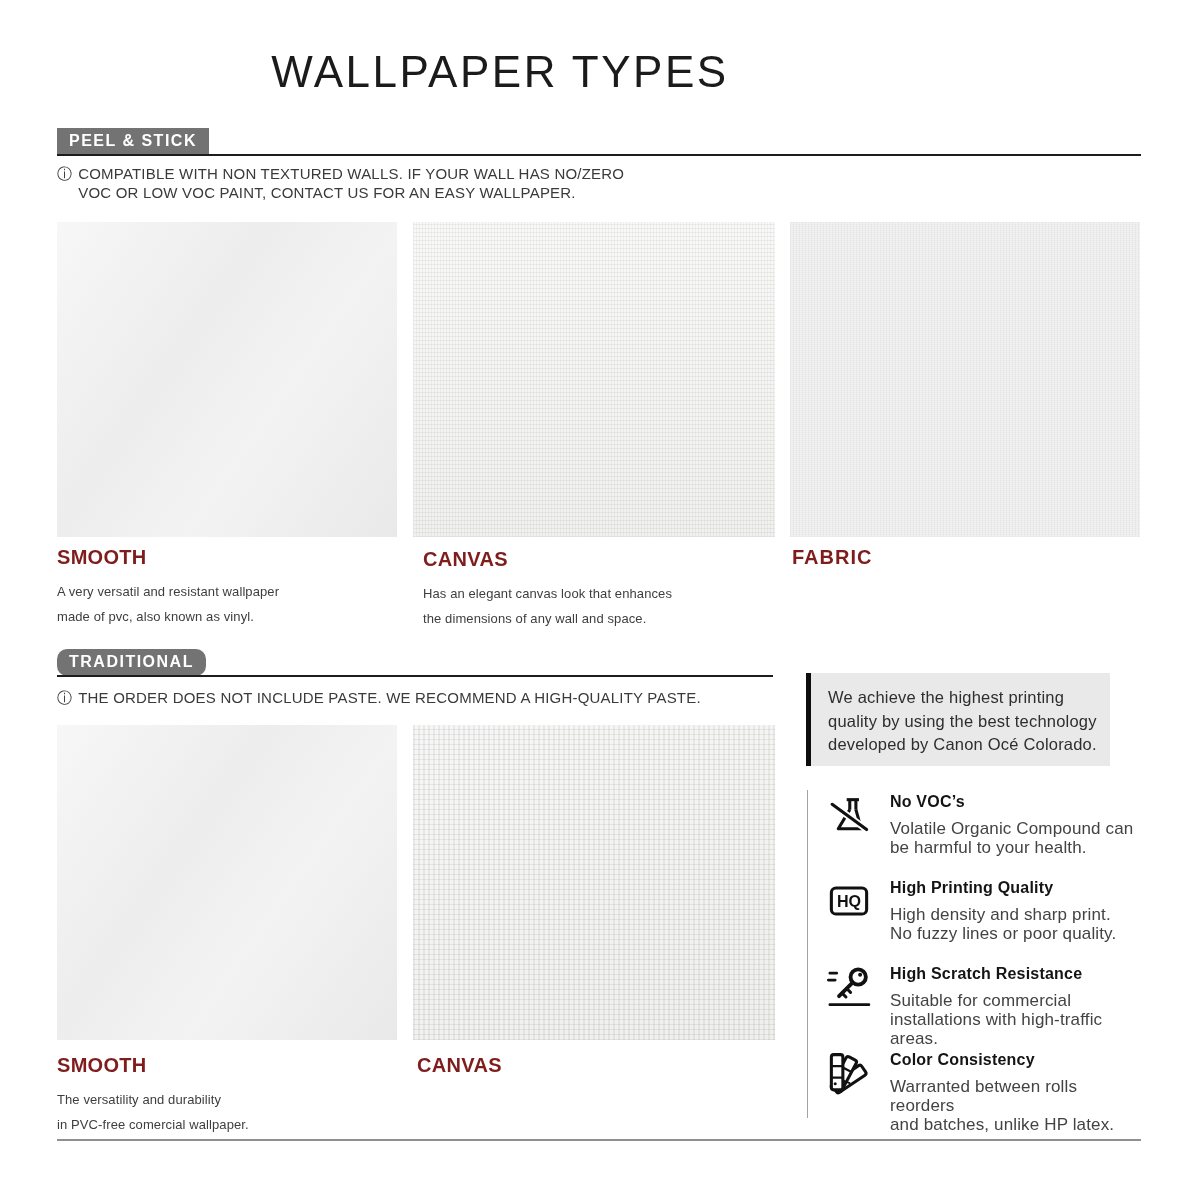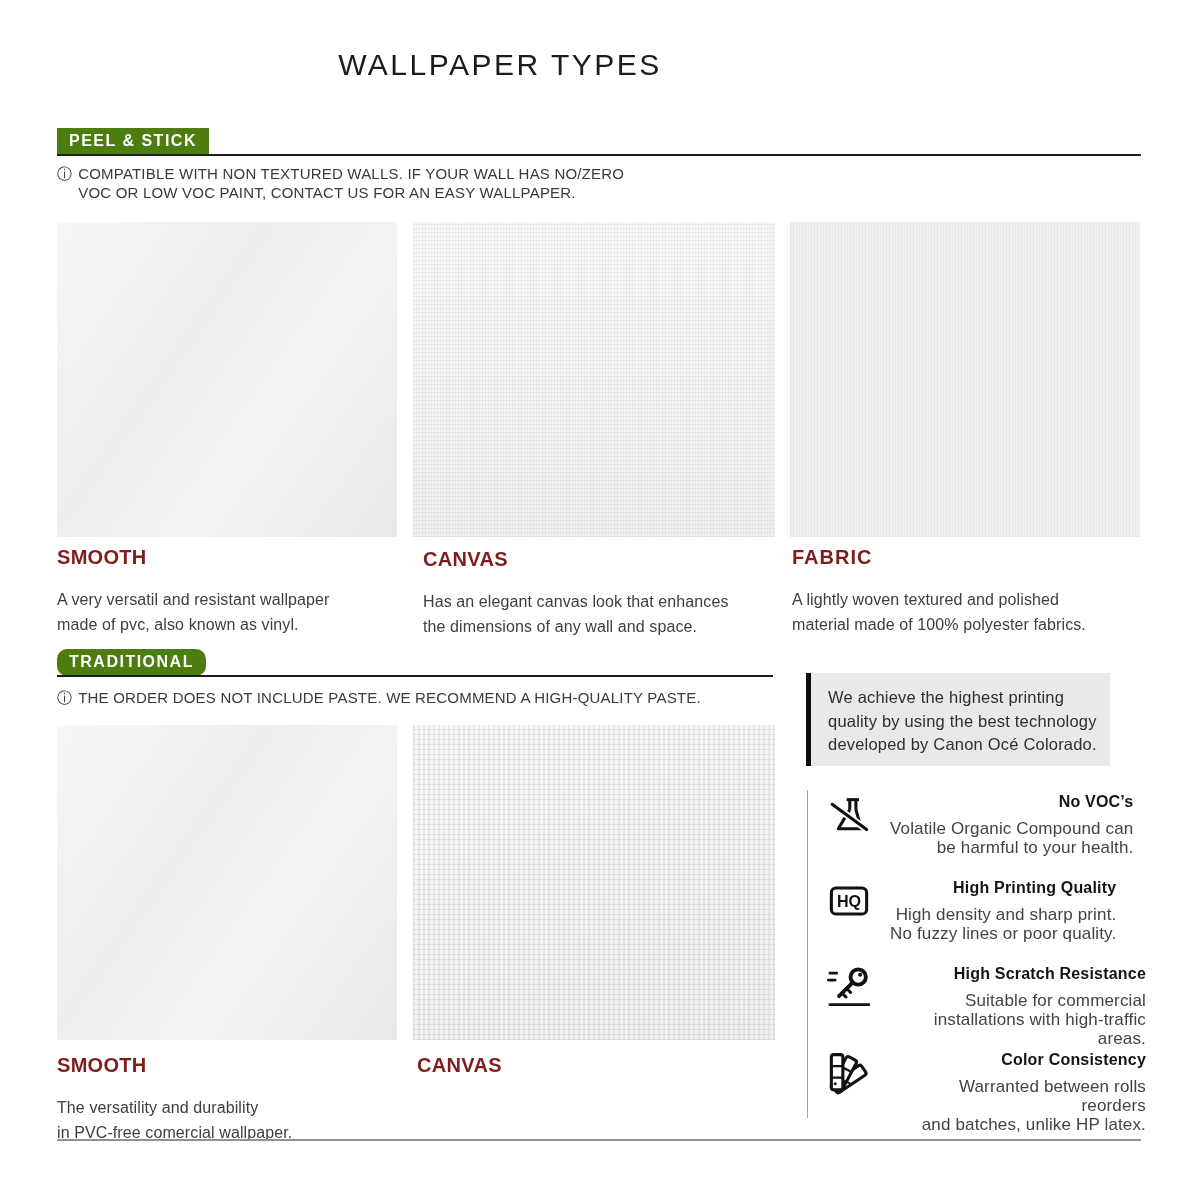--- a/index.html
+++ b/index.html
@@ -3,24 +3,24 @@
 <meta charset="utf-8">
 <style>
   html,body{margin:0;padding:0;background:#ffffff;}
   #canvas{
     position:relative;width:1200px;height:1200px;background:#ffffff;overflow:hidden;
     font-family:"Liberation Sans", sans-serif;color:#1d1d1d;
   }
   
   .page-title{
     position:absolute;left:0;top:50px;width:1000px;text-align:center;
-    font-size:30px;font-weight:500;letter-spacing:2.5px;color:#1b1b1b;line-height:1;
+    font-size:44px;font-weight:500;letter-spacing:2.5px;color:#1b1b1b;line-height:1;
   }
   .badge{
-    position:absolute;left:57px;background:#4d7c0f;color:#ffffff;
+    position:absolute;left:57px;background:#737373;color:#ffffff;
     font-size:16px;font-weight:700;letter-spacing:1.5px;
     padding:4px 12px 5px 12px;line-height:18px;
   }
   .rule-dark{position:absolute;height:2px;background:#1d1d1d;}
   .rule-gray{position:absolute;height:2px;background:#909090;}
   .vline-gray{position:absolute;width:1px;background:#a3a3a3;}
   
   .note{
     position:absolute;left:57px;display:flex;gap:6px;
     font-size:15px;font-weight:500;line-height:19px;letter-spacing:.2px;color:#3a3a3a;
@@ -48,32 +48,32 @@
   .tex-canvas-coarse{
     background-color:#f3f3f2;
     background-image:
       repeating-linear-gradient(0deg, rgba(0,0,0,0.065) 0 1px, transparent 1px 5px),
       repeating-linear-gradient(90deg, rgba(0,0,0,0.055) 0 2px, transparent 2px 5px),
       linear-gradient(160deg, rgba(255,255,255,.3), rgba(0,0,0,.015));
   }
   
   .cap{position:absolute;}
   .cap-name{font-size:20px;font-weight:600;letter-spacing:.3px;color:#7f1d1d;line-height:22px;}
-  .cap-desc{margin-top:19px;font-size:16px;line-height:25px;color:#3e3e3e;letter-spacing:.1px;}
+  .cap-desc{margin-top:11px;font-size:13px;line-height:25px;color:#3e3e3e;letter-spacing:.1px;}
   
   .qbox{
     position:absolute;left:806px;top:673px;width:304px;height:93px;background:#e9e9e9;
   }
   .qbox .qbar{position:absolute;left:0;top:0;width:5px;height:93px;background:#0d0d0d;}
   .qbox .qtext{
     position:absolute;left:22px;top:13px;
     font-size:16.5px;line-height:23.5px;letter-spacing:.2px;color:#2e2e2e;
   }
   
-  .feature{position:absolute;left:826px;width:320px;display:flex;gap:18px;text-align:right;}
+  .feature{position:absolute;left:826px;width:320px;display:flex;gap:18px;}
   .f-icon{flex:0 0 46px;width:46px;height:46px;}
   .f-icon svg{display:block;}
   .f-title{font-size:16px;font-weight:700;color:#141414;letter-spacing:.2px;line-height:19px;}
   .f-desc{margin-top:8px;font-size:17px;line-height:19px;color:#434343;letter-spacing:.15px;}
 </style>
 </head>
 <body>
 
 <div id="canvas">
 
@@ -103,24 +103,20 @@
   </div>
   <div class="cap" style="left:423px;top:548px;">
     <div class="cap-name">CANVAS</div>
     <div class="cap-desc">
       <span>Has an elegant canvas look that enhances</span><br>
       <span>the dimensions of any wall and space.</span>
     </div>
   </div>
   <div class="cap" style="left:792px;top:546px;">
     <div class="cap-name" style="letter-spacing:1px;">FABRIC</div>
-    <div class="cap-desc">
-      <span>A lightly woven textured and polished</span><br>
-      <span>material made of 100% polyester fabrics.</span>
-    </div>
   </div>
 
   <div class="badge" style="top:649px;border-radius:10px;">TRADITIONAL</div>
   <div class="rule-dark" style="left:57px;top:675px;width:716px;"></div>
 
   <div class="note" style="top:688px;">
     <span class="info-glyph">ⓘ</span>
     <span>
       <span>THE ORDER DOES NOT INCLUDE PASTE. WE RECOMMEND A HIGH-QUALITY PASTE.</span>
     </span>

